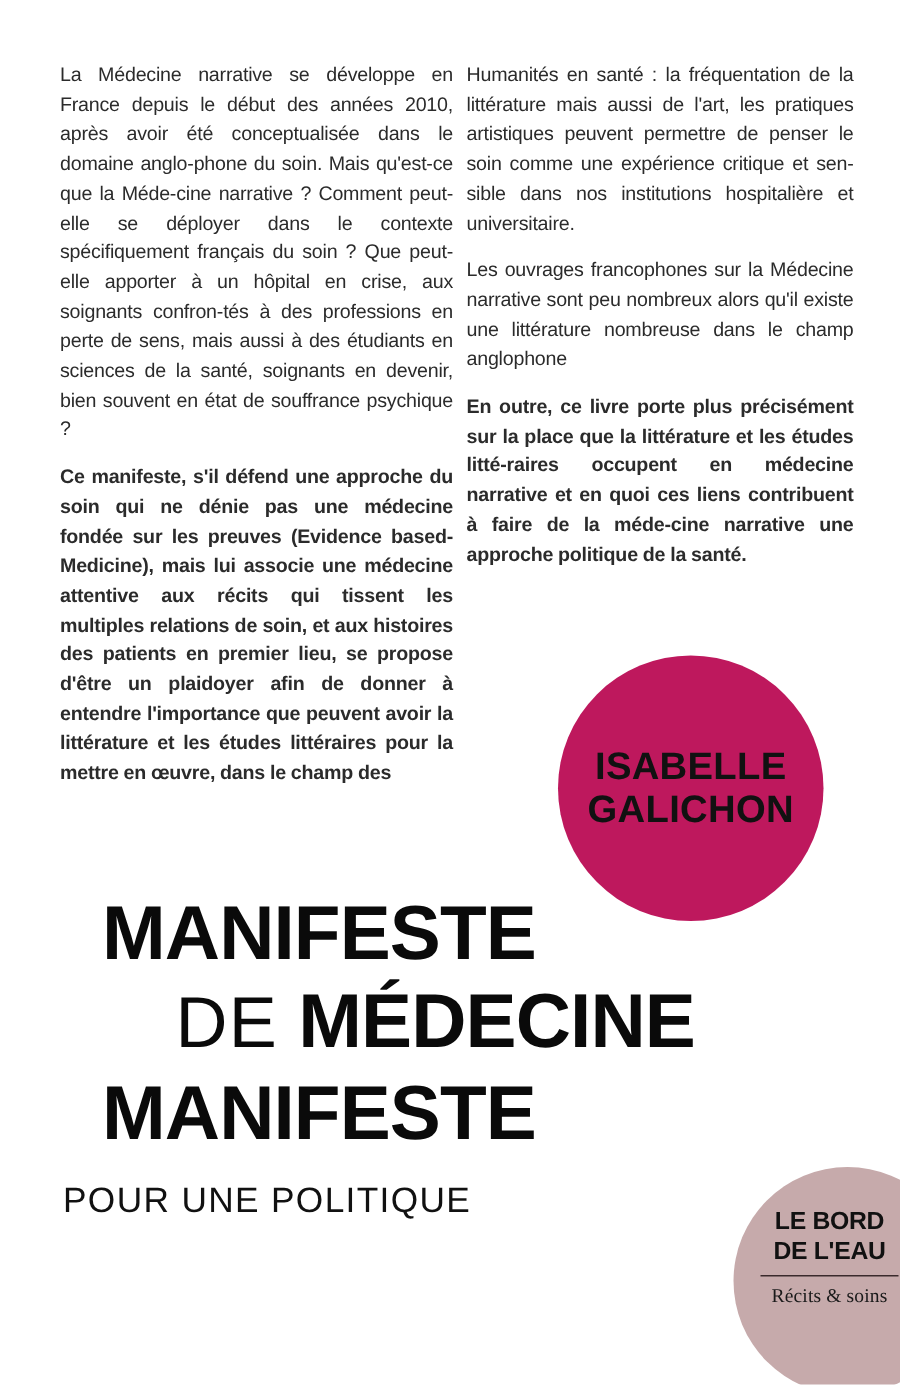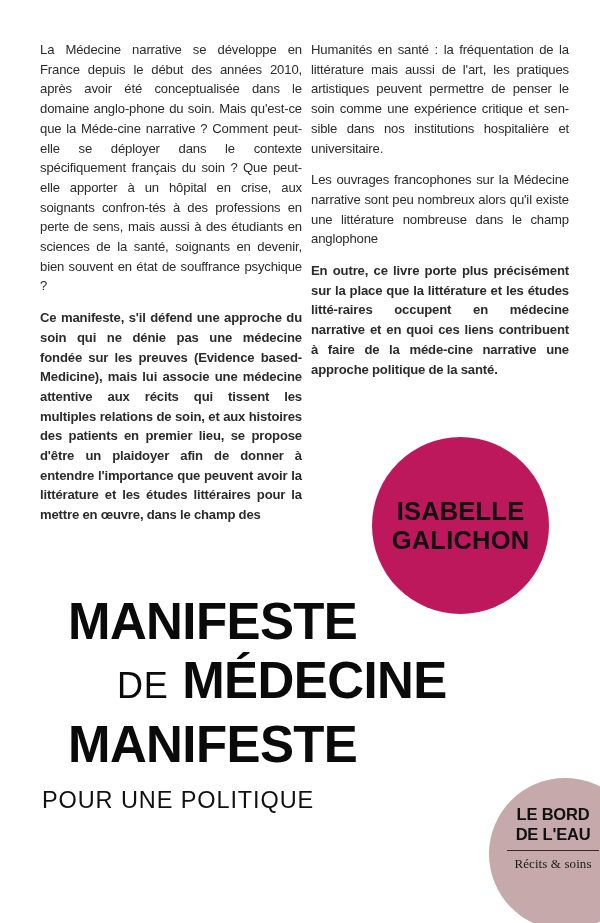--- a/index.html
+++ b/index.html
@@ -87,21 +87,21 @@
     color: #0a0a0a;
     font-weight: 700;
     font-size: 51px;
     line-height: 59px;
     letter-spacing: -0.6px;
     white-space: nowrap;
   }
   .title-line.indented { padding-left: 49px; }
   .title-word-light {
     font-weight: 400;
-    font-size: 36px;
+    font-size: 48px;
     letter-spacing: 0.8px;
     vertical-align: baseline;
   }
 
   
   #subtitle-block {
     position: absolute;
     left: 42px;
     top: 784px;
     width: 470px;

